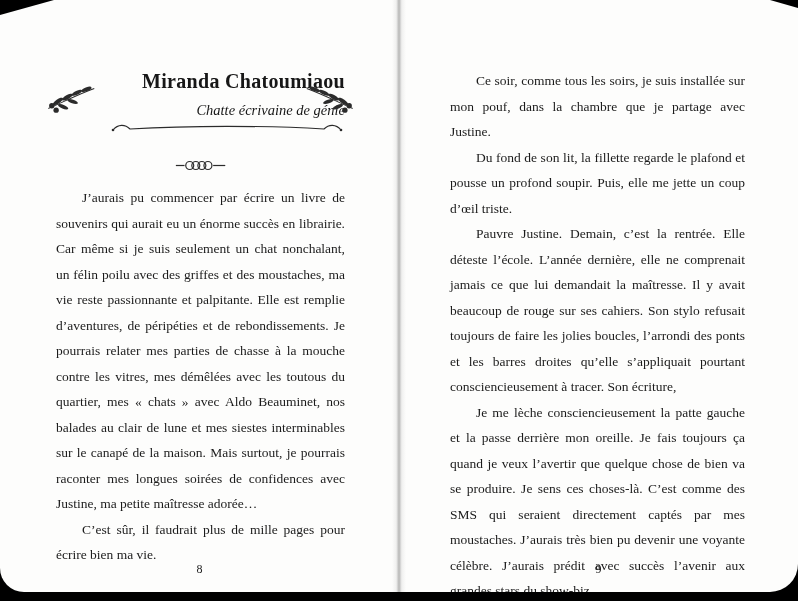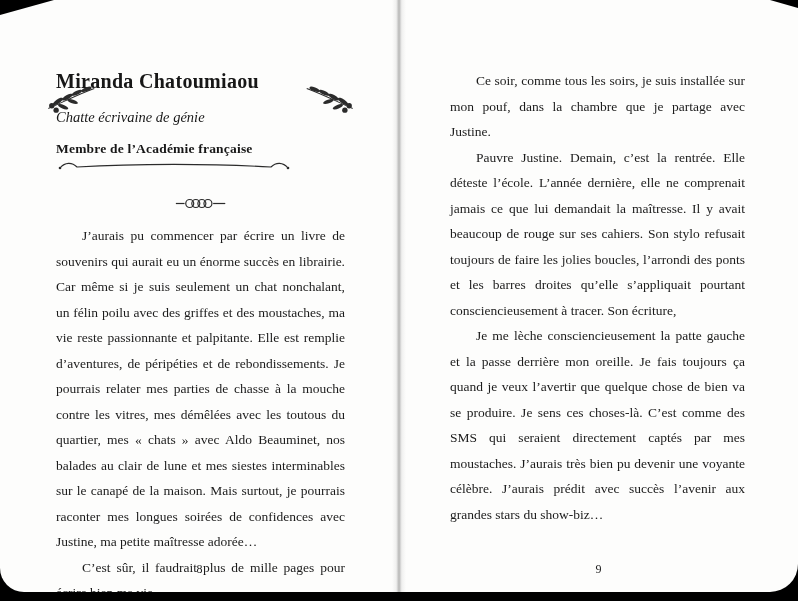--- a/index.html
+++ b/index.html
@@ -52,31 +52,31 @@
     overflow: hidden;
     box-sizing: border-box;
   }
   .page-left  { padding: 0 54px 0 56px; }
   .page-right { padding: 0 53px 0 51px; }
 
   
   .chapter-header {
     position: relative;
     margin-top: 70px;
-    text-align: left;
+    text-align: right;
     color: #171717;
   }
   .chapter-title {
     margin: 0;
     font-size: 20px;
     font-weight: bold;
     letter-spacing: 0.3px;
   }
   .chapter-subtitle {
-    margin-top: 16px;
+    margin-top: 9px;
     font-style: italic;
     font-size: 14.5px;
   }
   .chapter-affiliation {
     margin-top: 15px;
     font-weight: bold;
     font-size: 13.5px;
     letter-spacing: 0.2px;
   }
   .flourish-wrap { margin-top: 3px; line-height: 0; }
@@ -137,21 +137,20 @@
               <ellipse cx="22" cy="28" rx="6.4" ry="2.2" transform="rotate(22 22 28)"></ellipse>
               <ellipse cx="33" cy="22" rx="6.4" ry="2.2" transform="rotate(18 33 22)"></ellipse>
               <circle cx="9" cy="27" r="3.1"></circle>
               <circle cx="14" cy="32" r="3.1"></circle>
             </g>
           </svg>
         </span>
 
         <h1 class="chapter-title">Miranda Chatoumiaou</h1>
         <div class="chapter-subtitle">Chatte écrivaine de génie</div>
-        <div class="chapter-affiliation">Membre de l’Académie française</div>
 
         <div class="flourish-wrap">
           <svg width="236" height="12" viewBox="0 0 236 12">
             <path d="M4 8 C 9 2, 16 2, 21 7 C 80 3.5, 156 3.5, 215 7 C 220 2, 227 2, 232 8" fill="none" stroke="#2b2b2b" stroke-width="1.1"></path>
             <circle cx="4" cy="8" r="1.3" fill="#2b2b2b"></circle>
             <circle cx="232" cy="8" r="1.3" fill="#2b2b2b"></circle>
           </svg>
         </div>
 
         <span class="branch branch-right">
@@ -190,20 +189,21 @@
         <p>J’aurais pu commencer par écrire un livre de souvenirs qui aurait eu un énorme succès en librairie. Car même si je suis seulement un chat nonchalant, un félin poilu avec des griffes et des moustaches, ma vie reste passionnante et palpitante. Elle est remplie d’aventures, de péripéties et de rebondissements. Je pourrais relater mes parties de chasse à la mouche contre les vitres, mes démêlées avec les toutous du quartier, mes « chats » avec Aldo Beauminet, nos balades au clair de lune et mes siestes interminables sur le canapé de la maison. Mais surtout, je pourrais raconter mes longues soirées de confidences avec Justine, ma petite maîtresse adorée…</p>
         <p>C’est sûr, il faudrait plus de mille pages pour écrire bien ma vie.</p>
       </div>
 
       <div class="page-number">8</div>
     </div>
 
     <div class="page page-right">
       <div class="body-text">
         <p>Ce soir, comme tous les soirs, je suis installée sur mon pouf, dans la chambre que je partage avec Justine.</p>
+        <p>Du fond de son lit, la fillette regarde le plafond et pousse un profond soupir. Puis, elle me jette un coup d’œil triste.</p>
         <p>Pauvre Justine. Demain, c’est la rentrée. Elle déteste l’école. L’année dernière, elle ne comprenait jamais ce que lui demandait la maîtresse. Il y avait beaucoup de rouge sur ses cahiers. Son stylo refusait toujours de faire les jolies boucles, l’arrondi des ponts et les barres droites qu’elle s’appliquait pourtant consciencieusement à tracer. Son écriture,</p>
         <p>Je me lèche consciencieusement la patte gauche et la passe derrière mon oreille. Je fais toujours ça quand je veux l’avertir que quelque chose de bien va se produire. Je sens ces choses-là. C’est comme des SMS qui seraient directement captés par mes moustaches. J’aurais très bien pu devenir une voyante célèbre. J’aurais prédit avec succès l’avenir aux grandes stars du show-biz…</p>
       </div>
 
       <div class="page-number">9</div>
     </div>
 
   </div>
 
   <div class="gutter"></div>

